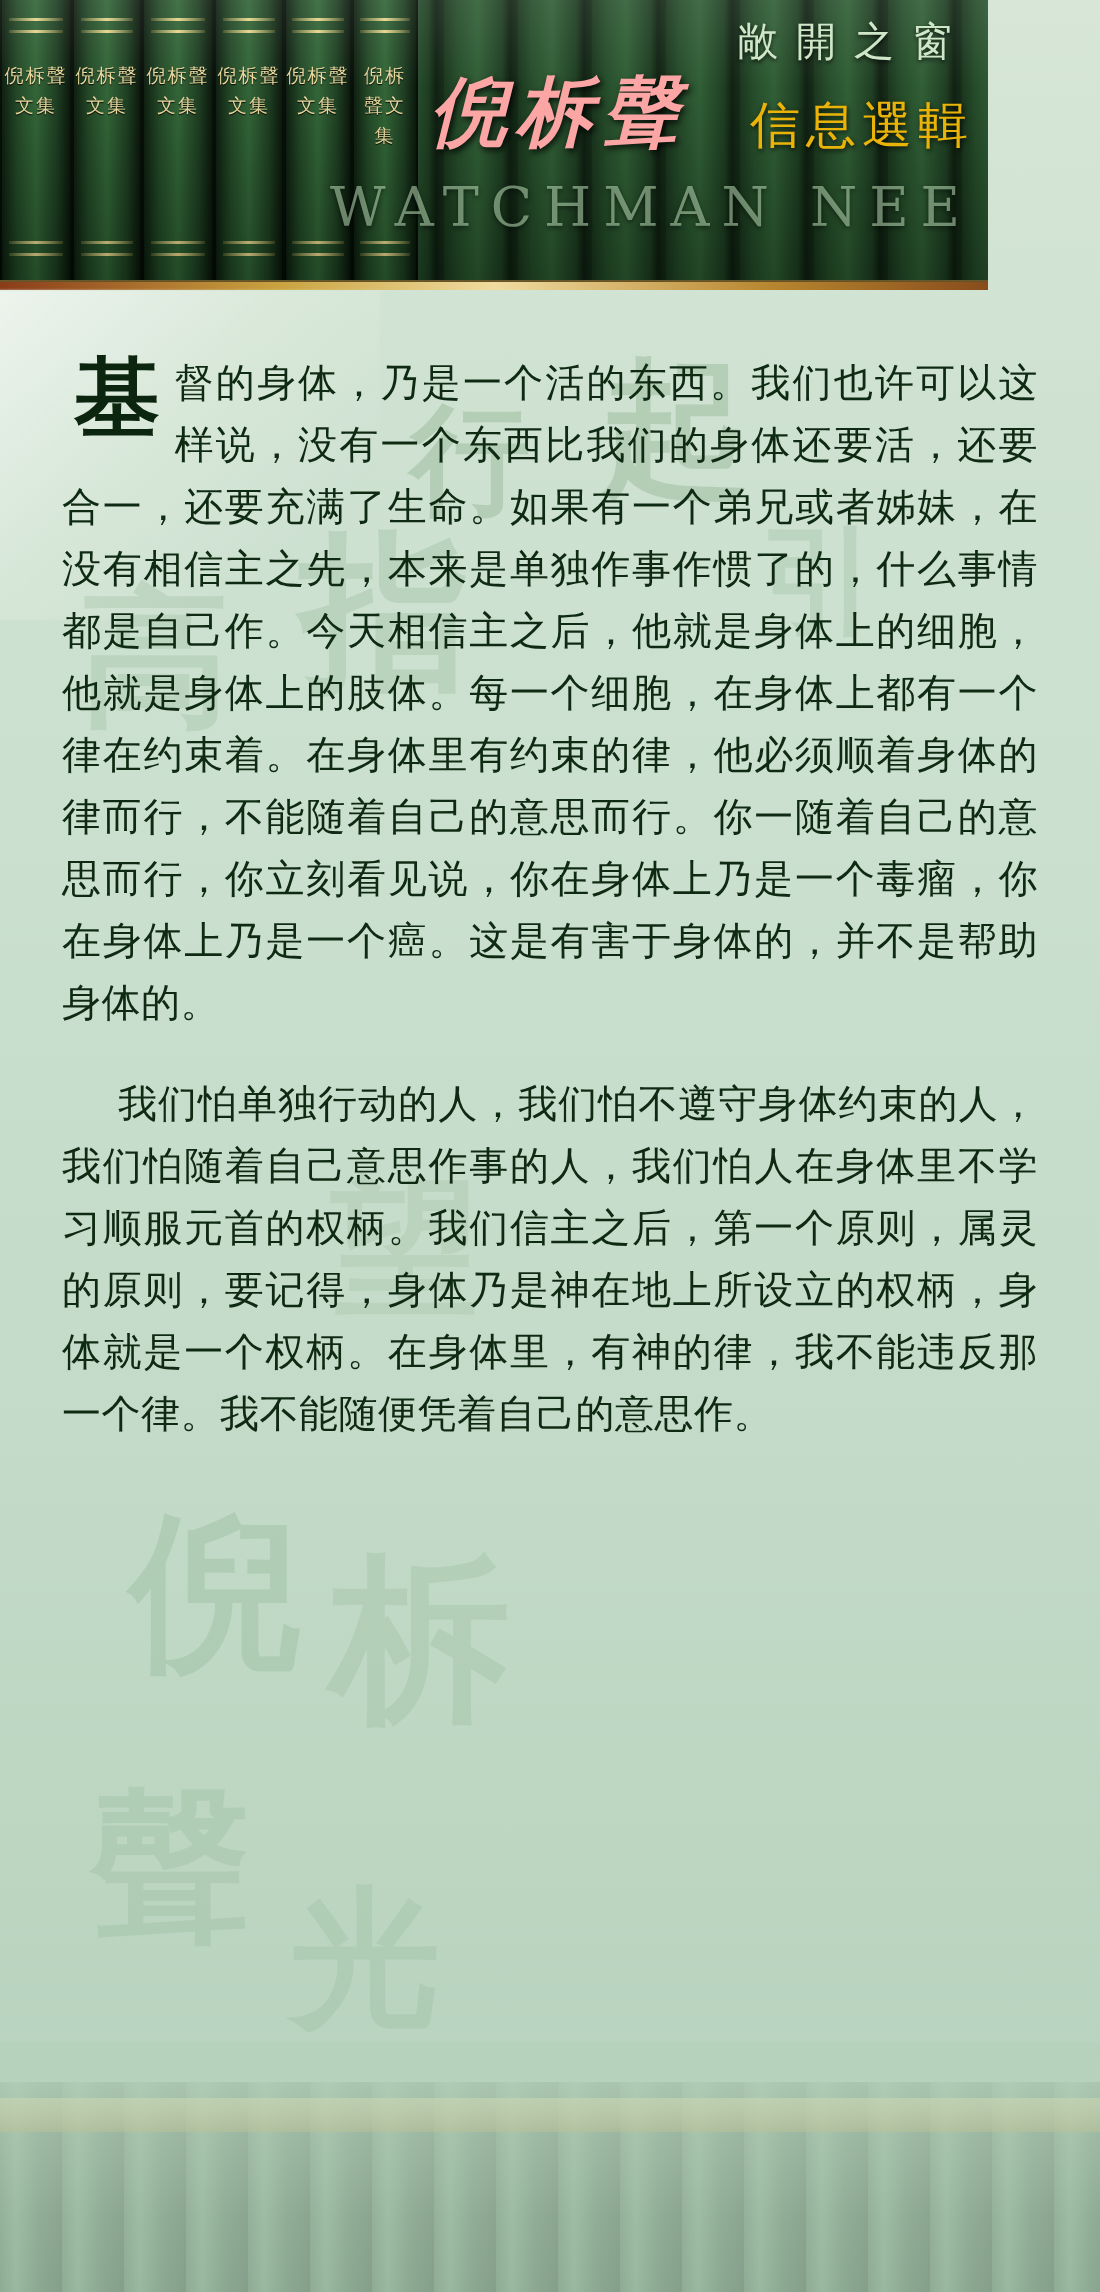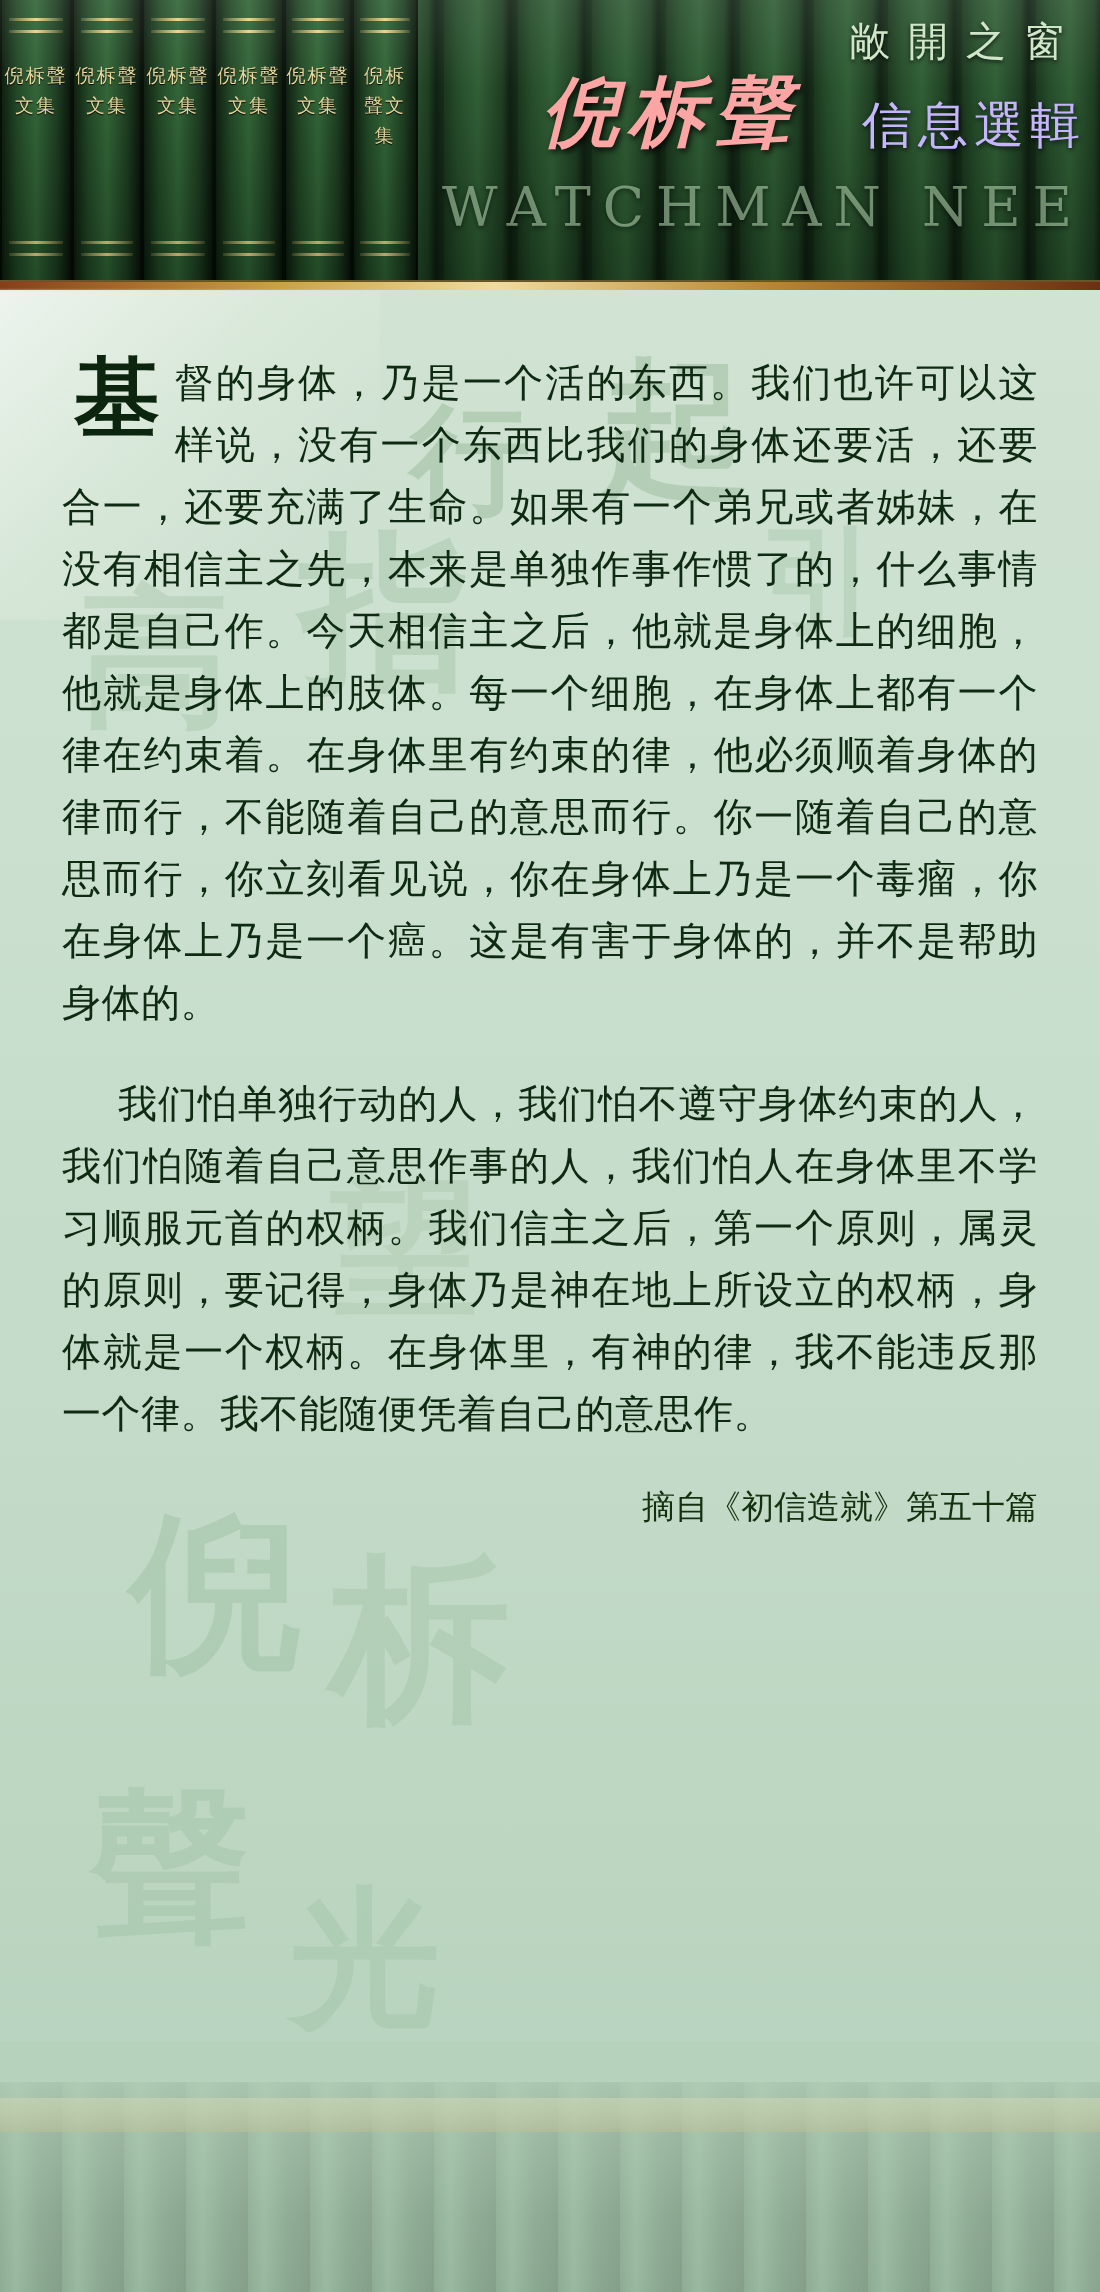--- a/index.html
+++ b/index.html
@@ -14,21 +14,21 @@
     position: relative;
     width: 1100px;
     height: 2292px;
     overflow: hidden;
     background: linear-gradient(180deg, #d7e6d6 0%, #cfe2d2 18%, #cadfce 40%, #c3dbc8 62%, #bcd6c2 80%, #b4d0bb 100%);
   }
 
   
   .banner {
     position: relative;
-    width: 1100px;
+    width: 988px;
     height: 290px;
     overflow: hidden;
     background: #0d1f10;
   }
   
   .shelf {
     position: absolute;
     left: 0; top: 0;
     width: 1100px; height: 290px;
     background:
@@ -95,21 +95,21 @@
     font-family: "DejaVu Serif", serif;
     font-size: 76px;
     font-style: italic;
     font-weight: bold;
     letter-spacing: 10px;
     text-shadow: 2px 3px 6px rgba(0,0,0,0.8);
   }
   .brand-sub {
     position: absolute;
     right: 14px; top: 92px;
-    color: #c4b5fd;
+    color: #eab308;
     font-family: "DejaVu Serif", serif;
     font-size: 50px;
     letter-spacing: 6px;
     text-shadow: 1px 2px 5px rgba(0,0,0,0.75);
   }
   .brand-en {
     position: absolute;
     right: 16px; top: 176px;
     color: rgba(190,225,185,0.55);
     font-family: "DejaVu Serif", serif;
@@ -314,16 +314,15 @@
 
 
 
     <div class="body-block">
       <p class="para first">
         <span class="dropcap">基</span><span>督的身体，乃是一个活的东西。我们也许可以这样说，没有一个东西比我们的身体还要活，还要合一，还要充满了生命。如果有一个弟兄或者姊妹，在没有相信主之先，本来是单独作事作惯了的，什么事情都是自己作。今天相信主之后，他就是身体上的细胞，他就是身体上的肢体。每一个细胞，在身体上都有一个律在约束着。在身体里有约束的律，他必须顺着身体的律而行，不能随着自己的意思而行。你一随着自己的意思而行，你立刻看见说，你在身体上乃是一个毒瘤，你在身体上乃是一个癌。这是有害于身体的，并不是帮助身体的。</span>
       </p>
       <p class="para second">我们怕单独行动的人，我们怕不遵守身体约束的人，我们怕随着自己意思作事的人，我们怕人在身体里不学习顺服元首的权柄。我们信主之后，第一个原则，属灵的原则，要记得，身体乃是神在地上所设立的权柄，身体就是一个权柄。在身体里，有神的律，我不能违反那一个律。我不能随便凭着自己的意思作。</p>
     </div>
 
-    <div class="source">摘自《初信造就》第五十篇</div>
   </div>
 
 </div>
 
 </body></html>

